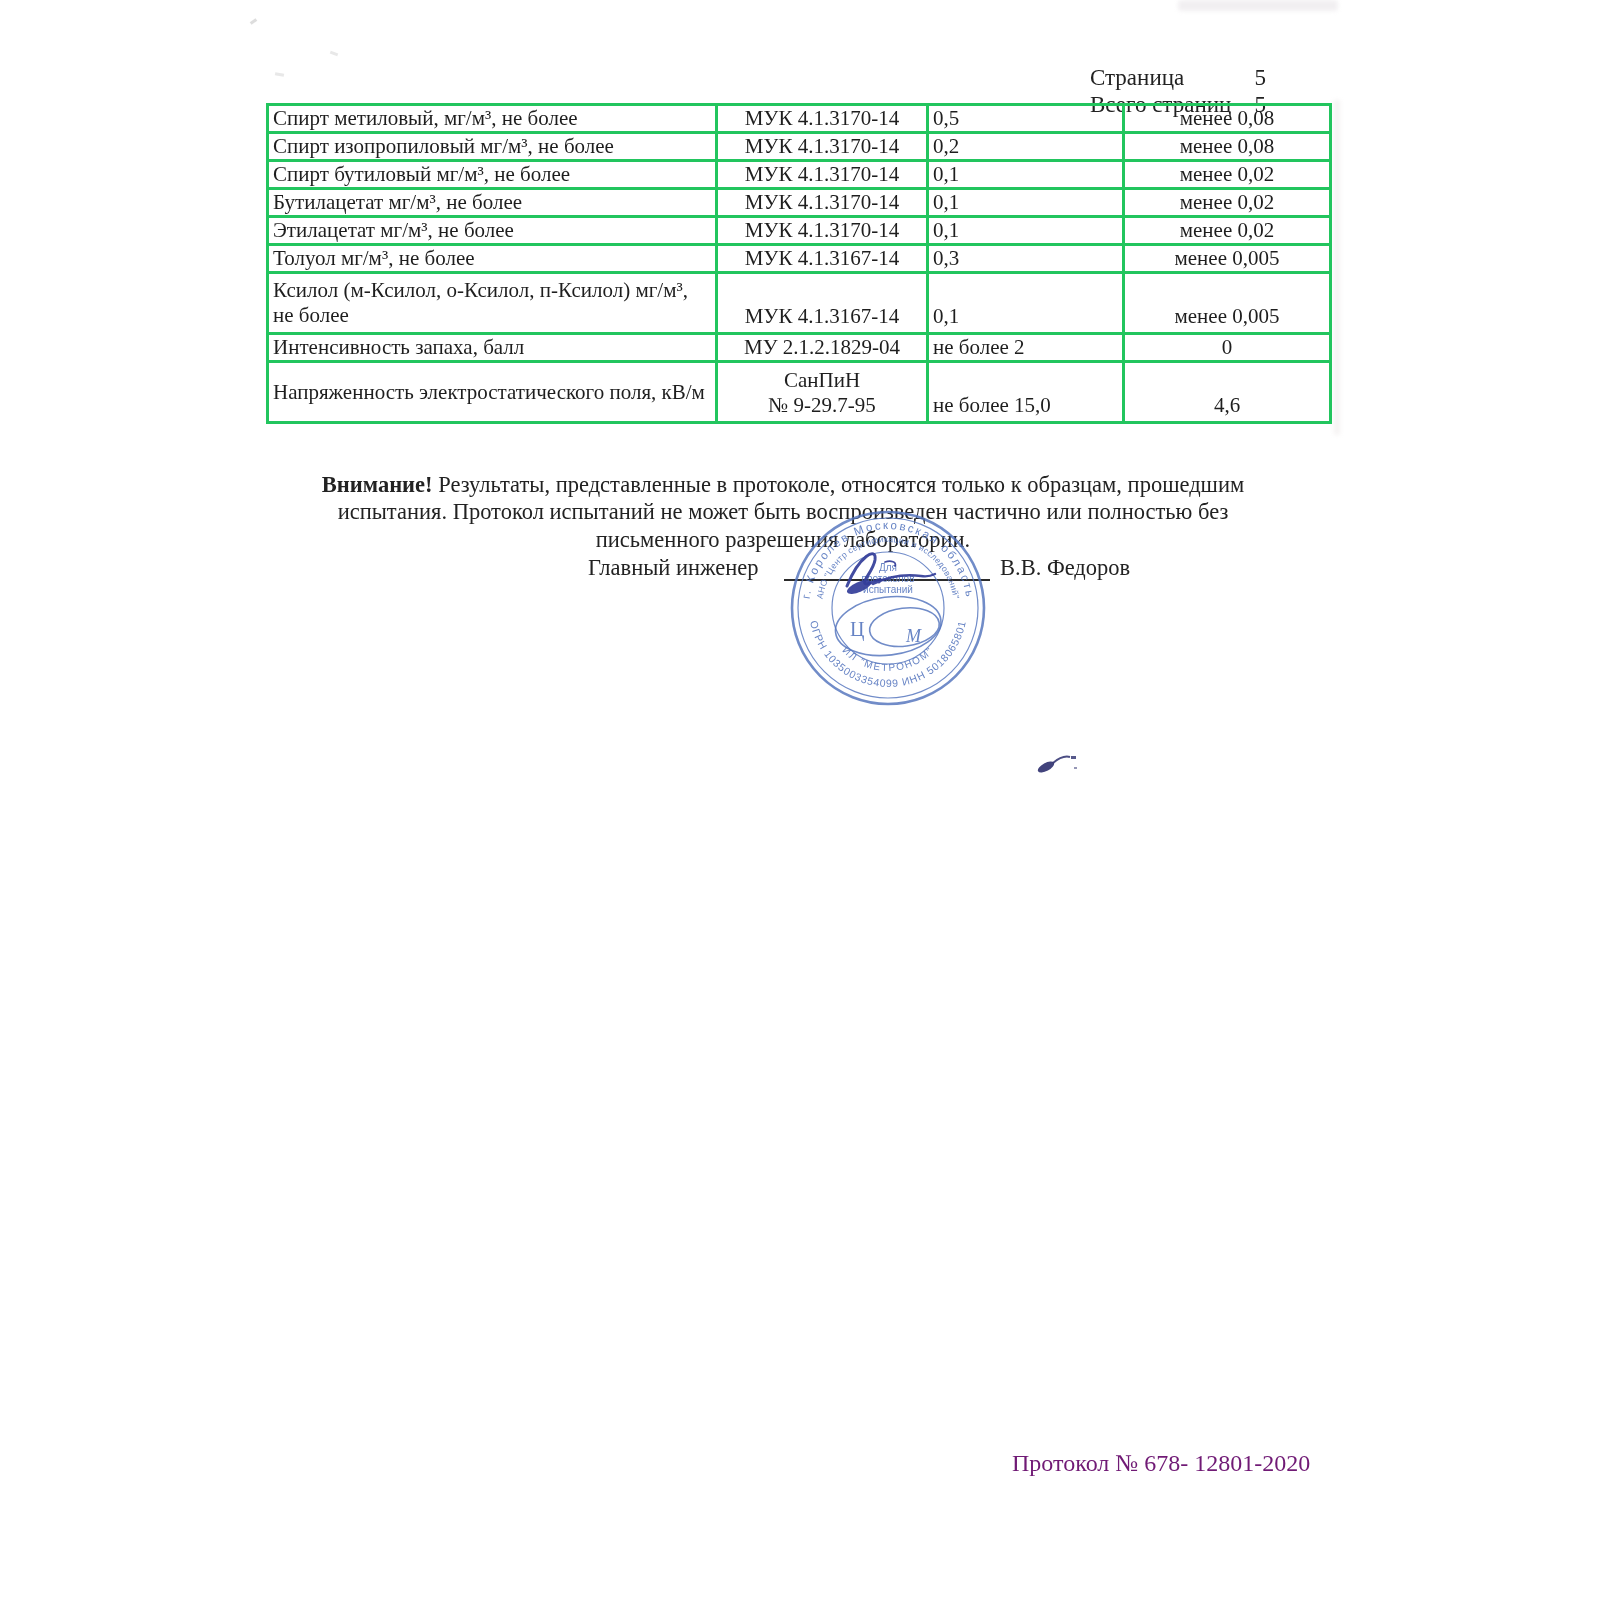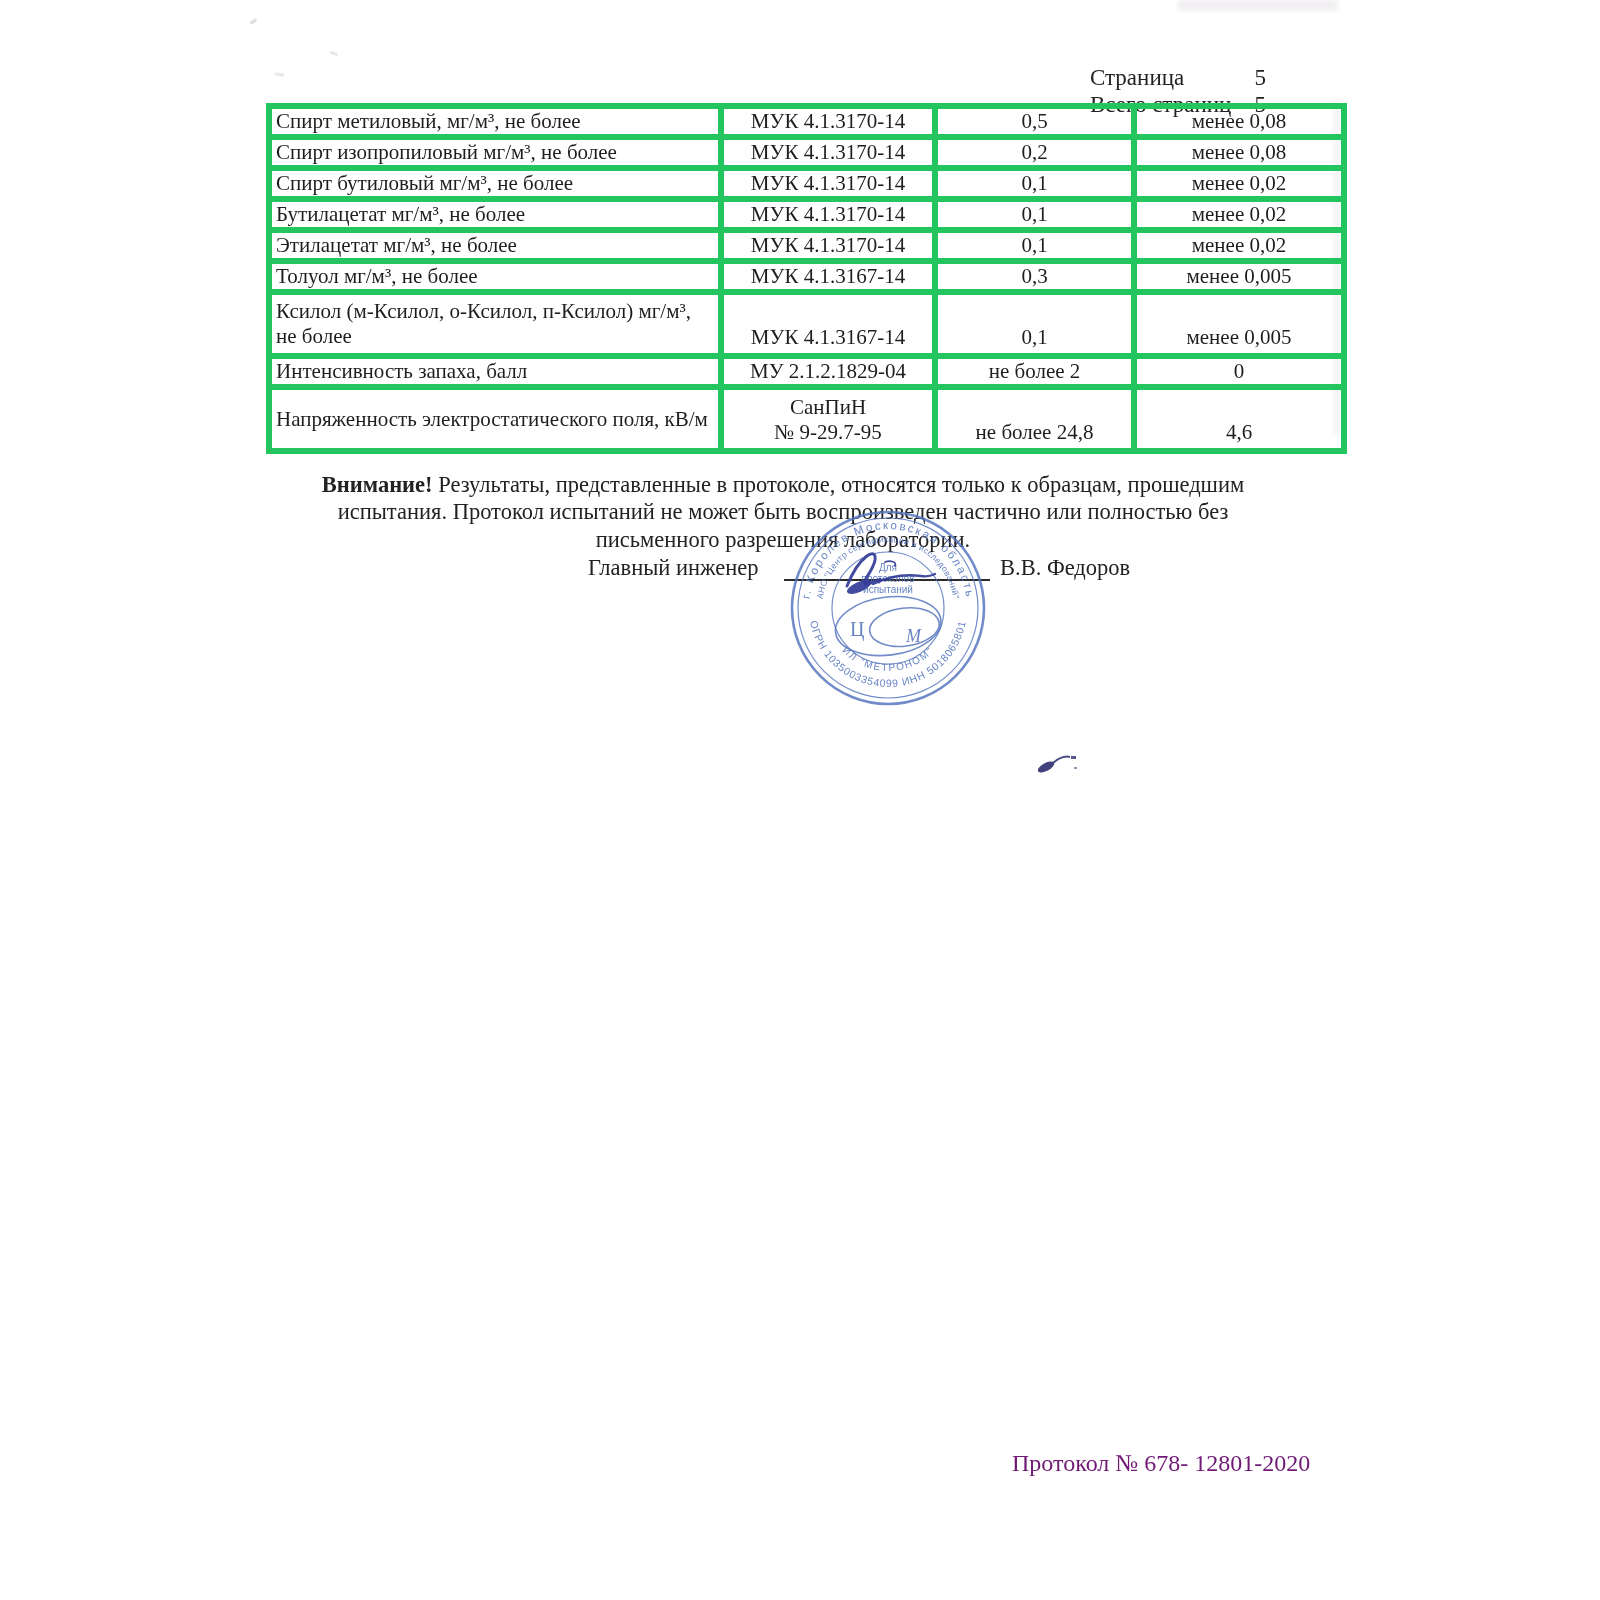--- a/index.html
+++ b/index.html
@@ -9,26 +9,26 @@
   }
   
   .page-header{position:absolute;left:1090px;top:64px;width:176px;font-size:23px;line-height:27px;}
   .page-header .hline{display:flex;justify-content:space-between;}
   
   table.results{
     position:absolute;left:266px;top:103px;border-collapse:collapse;table-layout:fixed;
     font-size:21px;color:#1e1e1e;
   }
   table.results td{
-    border:6px solid #22c55e;height:25px;padding:0 4px;vertical-align:middle;
+    border:3px solid #22c55e;height:25px;padding:0 4px;vertical-align:middle;
     overflow:hidden;
   }
   td.c1{width:438px;text-align:left;padding-left:9px;}
   td.c2{width:200px;text-align:center;white-space:pre-line;}
-  td.c3{width:185px;text-align:center;}
+  td.c3{width:185px;text-align:left;}
   td.c4{width:196px;text-align:center;}
   tr.tall td{height:55px;}
   tr.tall td.c2, tr.tall td.c3, tr.tall td.c4{vertical-align:bottom;padding-bottom:3px;}
   
   .warning{position:absolute;left:318px;top:448px;width:930px;font-size:22.5px;line-height:27.5px;text-align:center;}
   .warning b{font-weight:bold;}
   
   .signatures{position:absolute;left:588px;top:551px;font-size:22.5px;}
   .sig-row{display:flex;align-items:flex-end;height:29.5px;}
   .sig-role{width:196px;}
@@ -114,21 +114,21 @@
       <tr>
         <td class="c1">Интенсивность запаха, балл</td>
         <td class="c2">МУ 2.1.2.1829-04</td>
         <td class="c3">не более 2</td>
         <td class="c4">0</td>
       </tr>
       <tr class="tall">
         <td class="c1">Напряженность электростатического поля, кВ/м</td>
         <td class="c2">СанПиН
 № 9-29.7-95</td>
-        <td class="c3">не более 24,8</td>
+        <td class="c3">не более 15,0</td>
         <td class="c4">4,6</td>
       </tr>
   </tbody>
 </table>
 
 <p class="warning"><b>Внимание!</b><span> Результаты, представленные в протоколе, относятся только к образцам, прошедшим испытания.  Протокол испытаний не может быть воспроизведен частично или полностью без письменного разрешения лаборатории.</span></p>
 
 <div class="signatures">
     <div class="sig-row">
       <span class="sig-role">Главный инженер</span>

